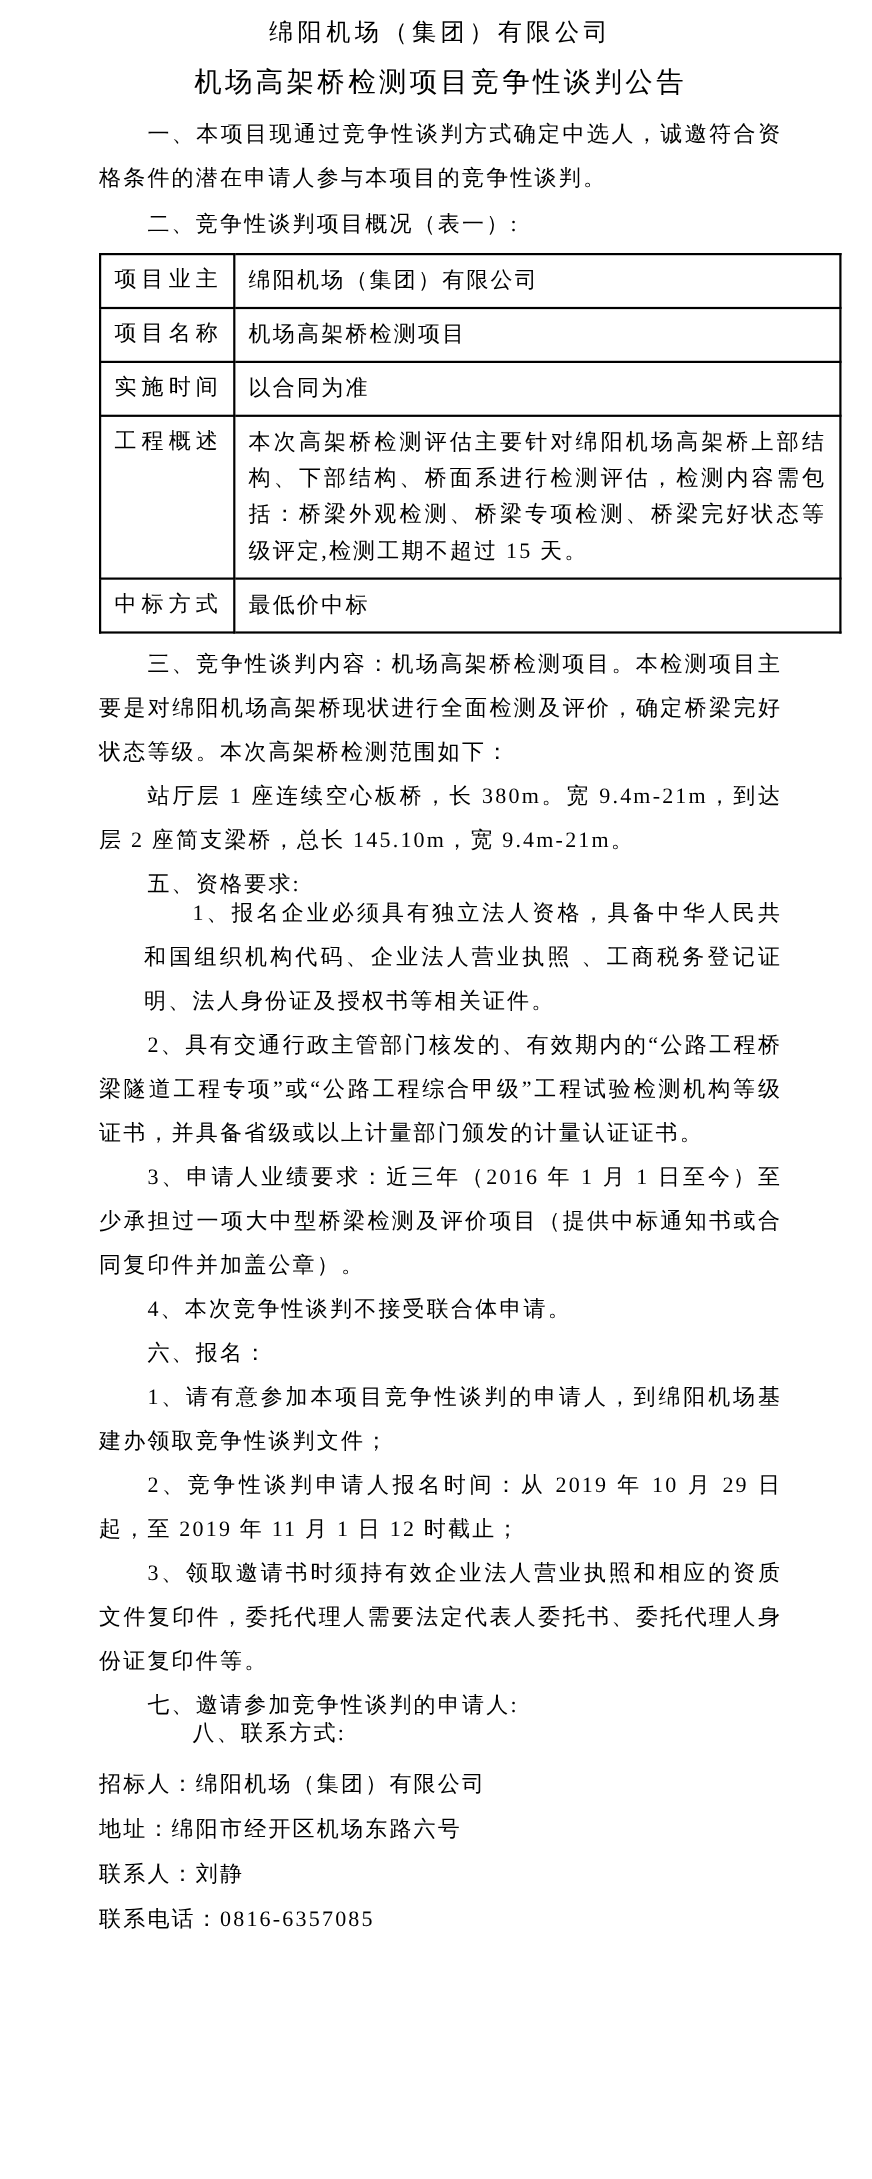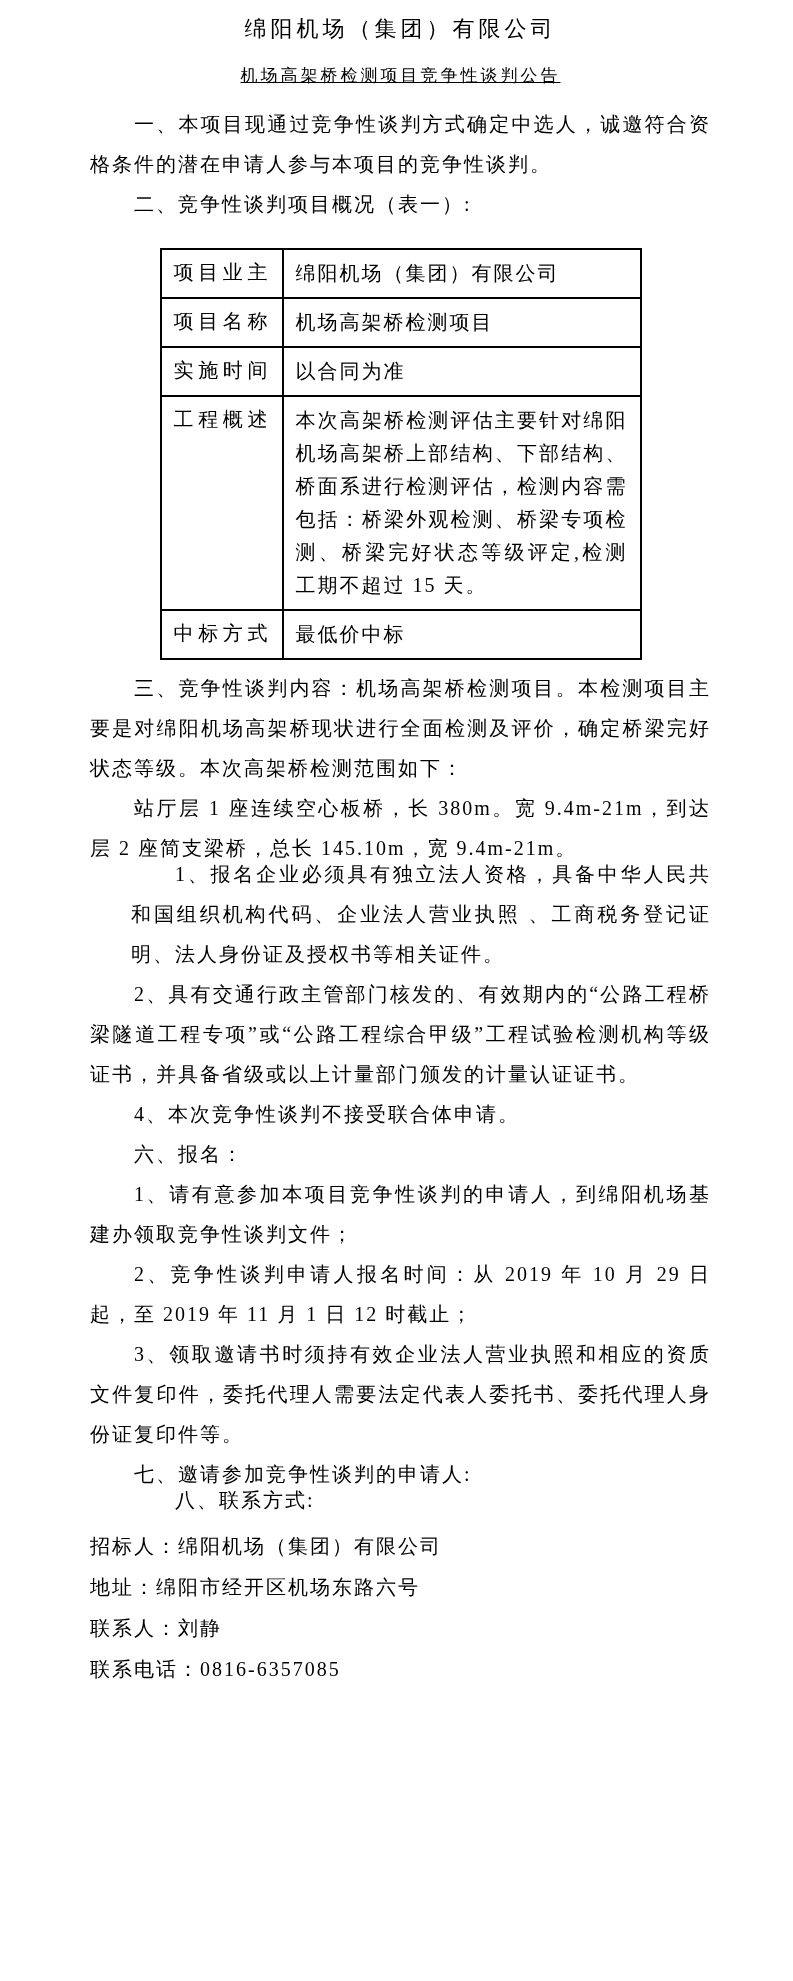--- a/index.html
+++ b/index.html
@@ -15,41 +15,40 @@
   }
   .title {
     text-align: center;
     font-size: 22px;
     letter-spacing: 4px;
     line-height: 34px;
     font-weight: normal;
   }
   .subtitle {
     text-align: center;
-    font-size: 17px;
+    font-size: 25px;
     letter-spacing: 3px;
     line-height: 32px;
     margin-top: 14px;
     font-weight: normal;
-    text-decoration: underline;
   }
   .para {
     font-size: 20px;
     letter-spacing: 2px;
     line-height: 40px;
     text-align: justify;
     text-justify: inter-ideograph;
     text-indent: 44px;
   }
-  .first-para { margin-top: 12px; }
+  .first-para { margin-top: 12px; font-family: Liberation Mono, monospace; }
   .tight-above { margin-top: -14px; margin-left: 41px; }
   table.overview {
     border-collapse: collapse;
-    width: 482px;
-    margin: 24px auto 8px auto;
+    width: 675px;
+    margin: 6px auto 8px auto;
     table-layout: fixed;
   }
   .overview th, .overview td {
     border: 2px solid #000000;
     font-weight: normal;
     font-size: 20px;
     letter-spacing: 2px;
     vertical-align: top;
     padding: 7px 12px;
   }
@@ -107,22 +106,24 @@
         <th>中标方式</th>
         <td>最低价中标</td>
       </tr>
     </tbody>
   </table>
 
   <p class="para">三、竞争性谈判内容：机场高架桥检测项目。本检测项目主要是对绵阳机场高架桥现状进行全面检测及评价，确定桥梁完好状态等级。本次高架桥检测范围如下：</p>
   <p class="para">站厅层 1 座连续空心板桥，长 380m。宽 9.4m-21m，到达层 2 座简支梁桥，总长 145.10m，宽 9.4m-21m。</p>
 
 
+  <p class="para">五、资格要求:</p>
   <p class="para tight-above">1、报名企业必须具有独立法人资格，具备中华人民共和国组织机构代码、企业法人营业执照 、工商税务登记证明、法人身份证及授权书等相关证件。</p>
   <p class="para">2、具有交通行政主管部门核发的、有效期内的“公路工程桥梁隧道工程专项”或“公路工程综合甲级”工程试验检测机构等级证书，并具备省级或以上计量部门颁发的计量认证证书。</p>
+  <p class="para">3、申请人业绩要求：近三年（2016 年 1 月 1 日至今）至少承担过一项大中型桥梁检测及评价项目（提供中标通知书或合同复印件并加盖公章）。</p>
   <p class="para">4、本次竞争性谈判不接受联合体申请。</p>
 
   <p class="para">六、报名：</p>
   <p class="para">1、请有意参加本项目竞争性谈判的申请人，到绵阳机场基建办领取竞争性谈判文件；</p>
   <p class="para">2、竞争性谈判申请人报名时间：从 2019 年 10 月 29 日起，至 2019 年 11 月 1 日 12 时截止；</p>
   <p class="para">3、领取邀请书时须持有效企业法人营业执照和相应的资质文件复印件，委托代理人需要法定代表人委托书、委托代理人身份证复印件等。</p>
 
   <p class="para">七、邀请参加竞争性谈判的申请人:</p>
 
   <p class="para tight-above">八、联系方式:</p>

